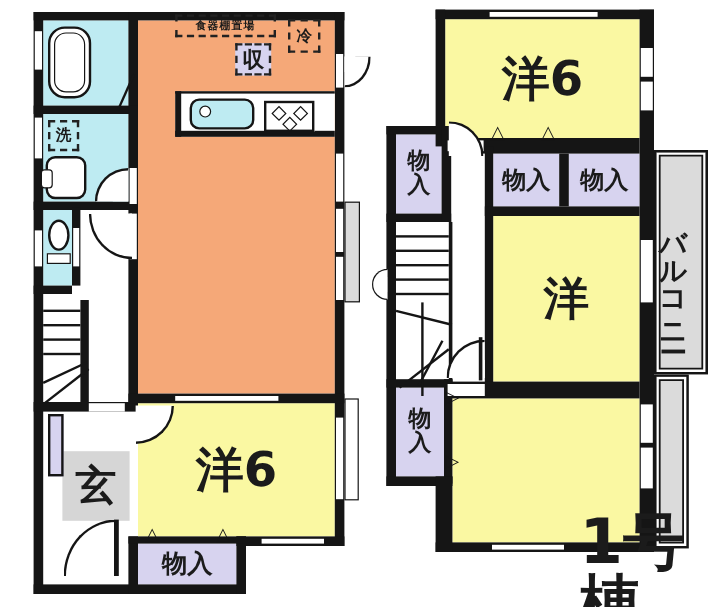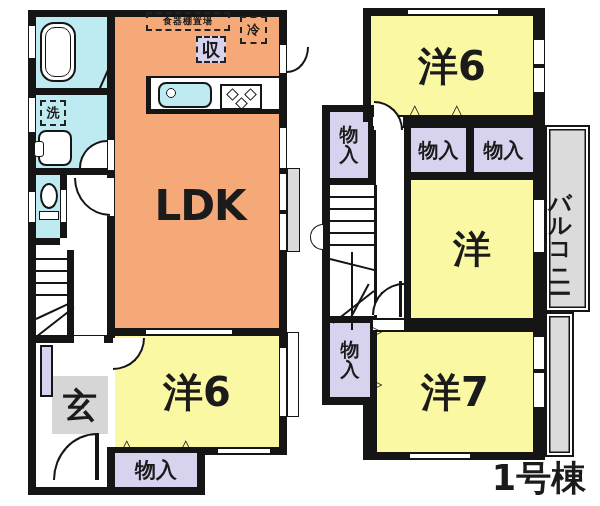--- a/index.html
+++ b/index.html
@@ -108,21 +108,20 @@
   <div class="arc" style="left:287px;top:47px;width:22px;height:26px;border-bottom-right-radius:100%;border-bottom-width:2px;border-right-width:2px;"></div>
 
   <div class="line" style="left:36px;top:258px;width:31px;height:2px;"></div>
   <div class="line" style="left:36px;top:270px;width:31px;height:2px;"></div>
   <div class="line" style="left:36px;top:282px;width:31px;height:2px;"></div>
   <div class="line" style="left:36px;top:294px;width:31px;height:2px;"></div>
   <div class="line" style="left:36px;top:318px;width:40px;height:2px;transform:rotate(-25deg);"></div>
   <div class="line" style="left:36px;top:336px;width:48px;height:2px;transform:rotate(-38deg);"></div>
 
   <div class="lbl" style="left:140px;top:150px;width:120px;height:112px;flex-direction:column;font-size:42px;letter-spacing:-1px;">
-    <span>LDK</span>
   </div>
   <div class="lbl" style="left:115px;top:336px;width:164px;height:111px;font-size:40px;">洋6</div>
   <div class="lbl" style="left:115px;top:453px;width:82px;height:34px;font-size:21px;">物入</div>
   <div class="lbl" style="left:52px;top:376px;width:56px;height:58px;font-size:34px;">玄</div>
   <span class="tri" style="left:121px;top:438px;">△</span>
   <span class="tri" style="left:180px;top:438px;">△</span>
 
   <div class="room" style="left:371px;top:16px;width:162px;height:99px;background:#FAF8A2;"></div>
   <div class="room" style="left:411px;top:180px;width:122px;height:138px;background:#FAF8A2;"></div>
   <div class="room" style="left:377px;top:332px;width:156px;height:120px;background:#FAF8A2;"></div>
@@ -175,32 +174,31 @@
   <div class="line" style="left:330px;top:244px;width:44px;height:2px;"></div>
   <div class="line" style="left:351px;top:252px;width:2px;height:78px;"></div>
   <div class="line" style="left:330px;top:258px;width:48px;height:2px;transform:rotate(14deg);"></div>
   <div class="line" style="left:333px;top:322px;width:52px;height:2px;transform:rotate(-38deg);"></div>
   <div class="line" style="left:349px;top:320px;width:42px;height:2px;transform:rotate(-62deg);"></div>
 
   <div class="lbl" style="left:371px;top:16px;width:162px;height:99px;font-size:40px;">洋6</div>
   <div class="lbl" style="left:411px;top:180px;width:122px;height:138px;flex-direction:column;font-size:38px;">
     <span>洋</span>
   </div>
-  <div class="lbl" style="left:377px;top:332px;width:156px;height:120px;font-size:40px;">洋7</div>
   <div class="lbl" style="left:411px;top:128px;width:55px;height:44px;font-size:20px;">物入</div>
   <div class="lbl" style="left:474px;top:128px;width:59px;height:44px;font-size:20px;">物入</div>
   <div class="lbl" style="left:330px;top:112px;width:38px;height:66px;font-size:19px;">
     <span class="vstack">物入</span>
   </div>
   <div class="lbl" style="left:330px;top:323px;width:40px;height:74px;font-size:19px;">
     <span class="vstack">物入</span>
   </div>
   <div class="lbl" style="left:546px;top:138px;width:28px;height:180px;font-size:23px;writing-mode:vertical-rl;">
     <span>バルコニー</span>
   </div>
   <span class="tri" style="left:409px;top:103px;">△</span>
   <span class="tri" style="left:451px;top:103px;">△</span>
   <span class="tri" style="left:371px;top:324px;">▷</span>
   <span class="tri" style="left:371px;top:377px;">▷</span>
 
-  <div class="lbl" style="left:483px;top:452px;width:112px;height:52px;font-size:35px;">1号棟</div>
+  <div class="lbl" style="left:483px;top:452px;width:112px;height:52px;font-size:52px;">1号棟</div>
 
 </div>
 
 </body></html>

